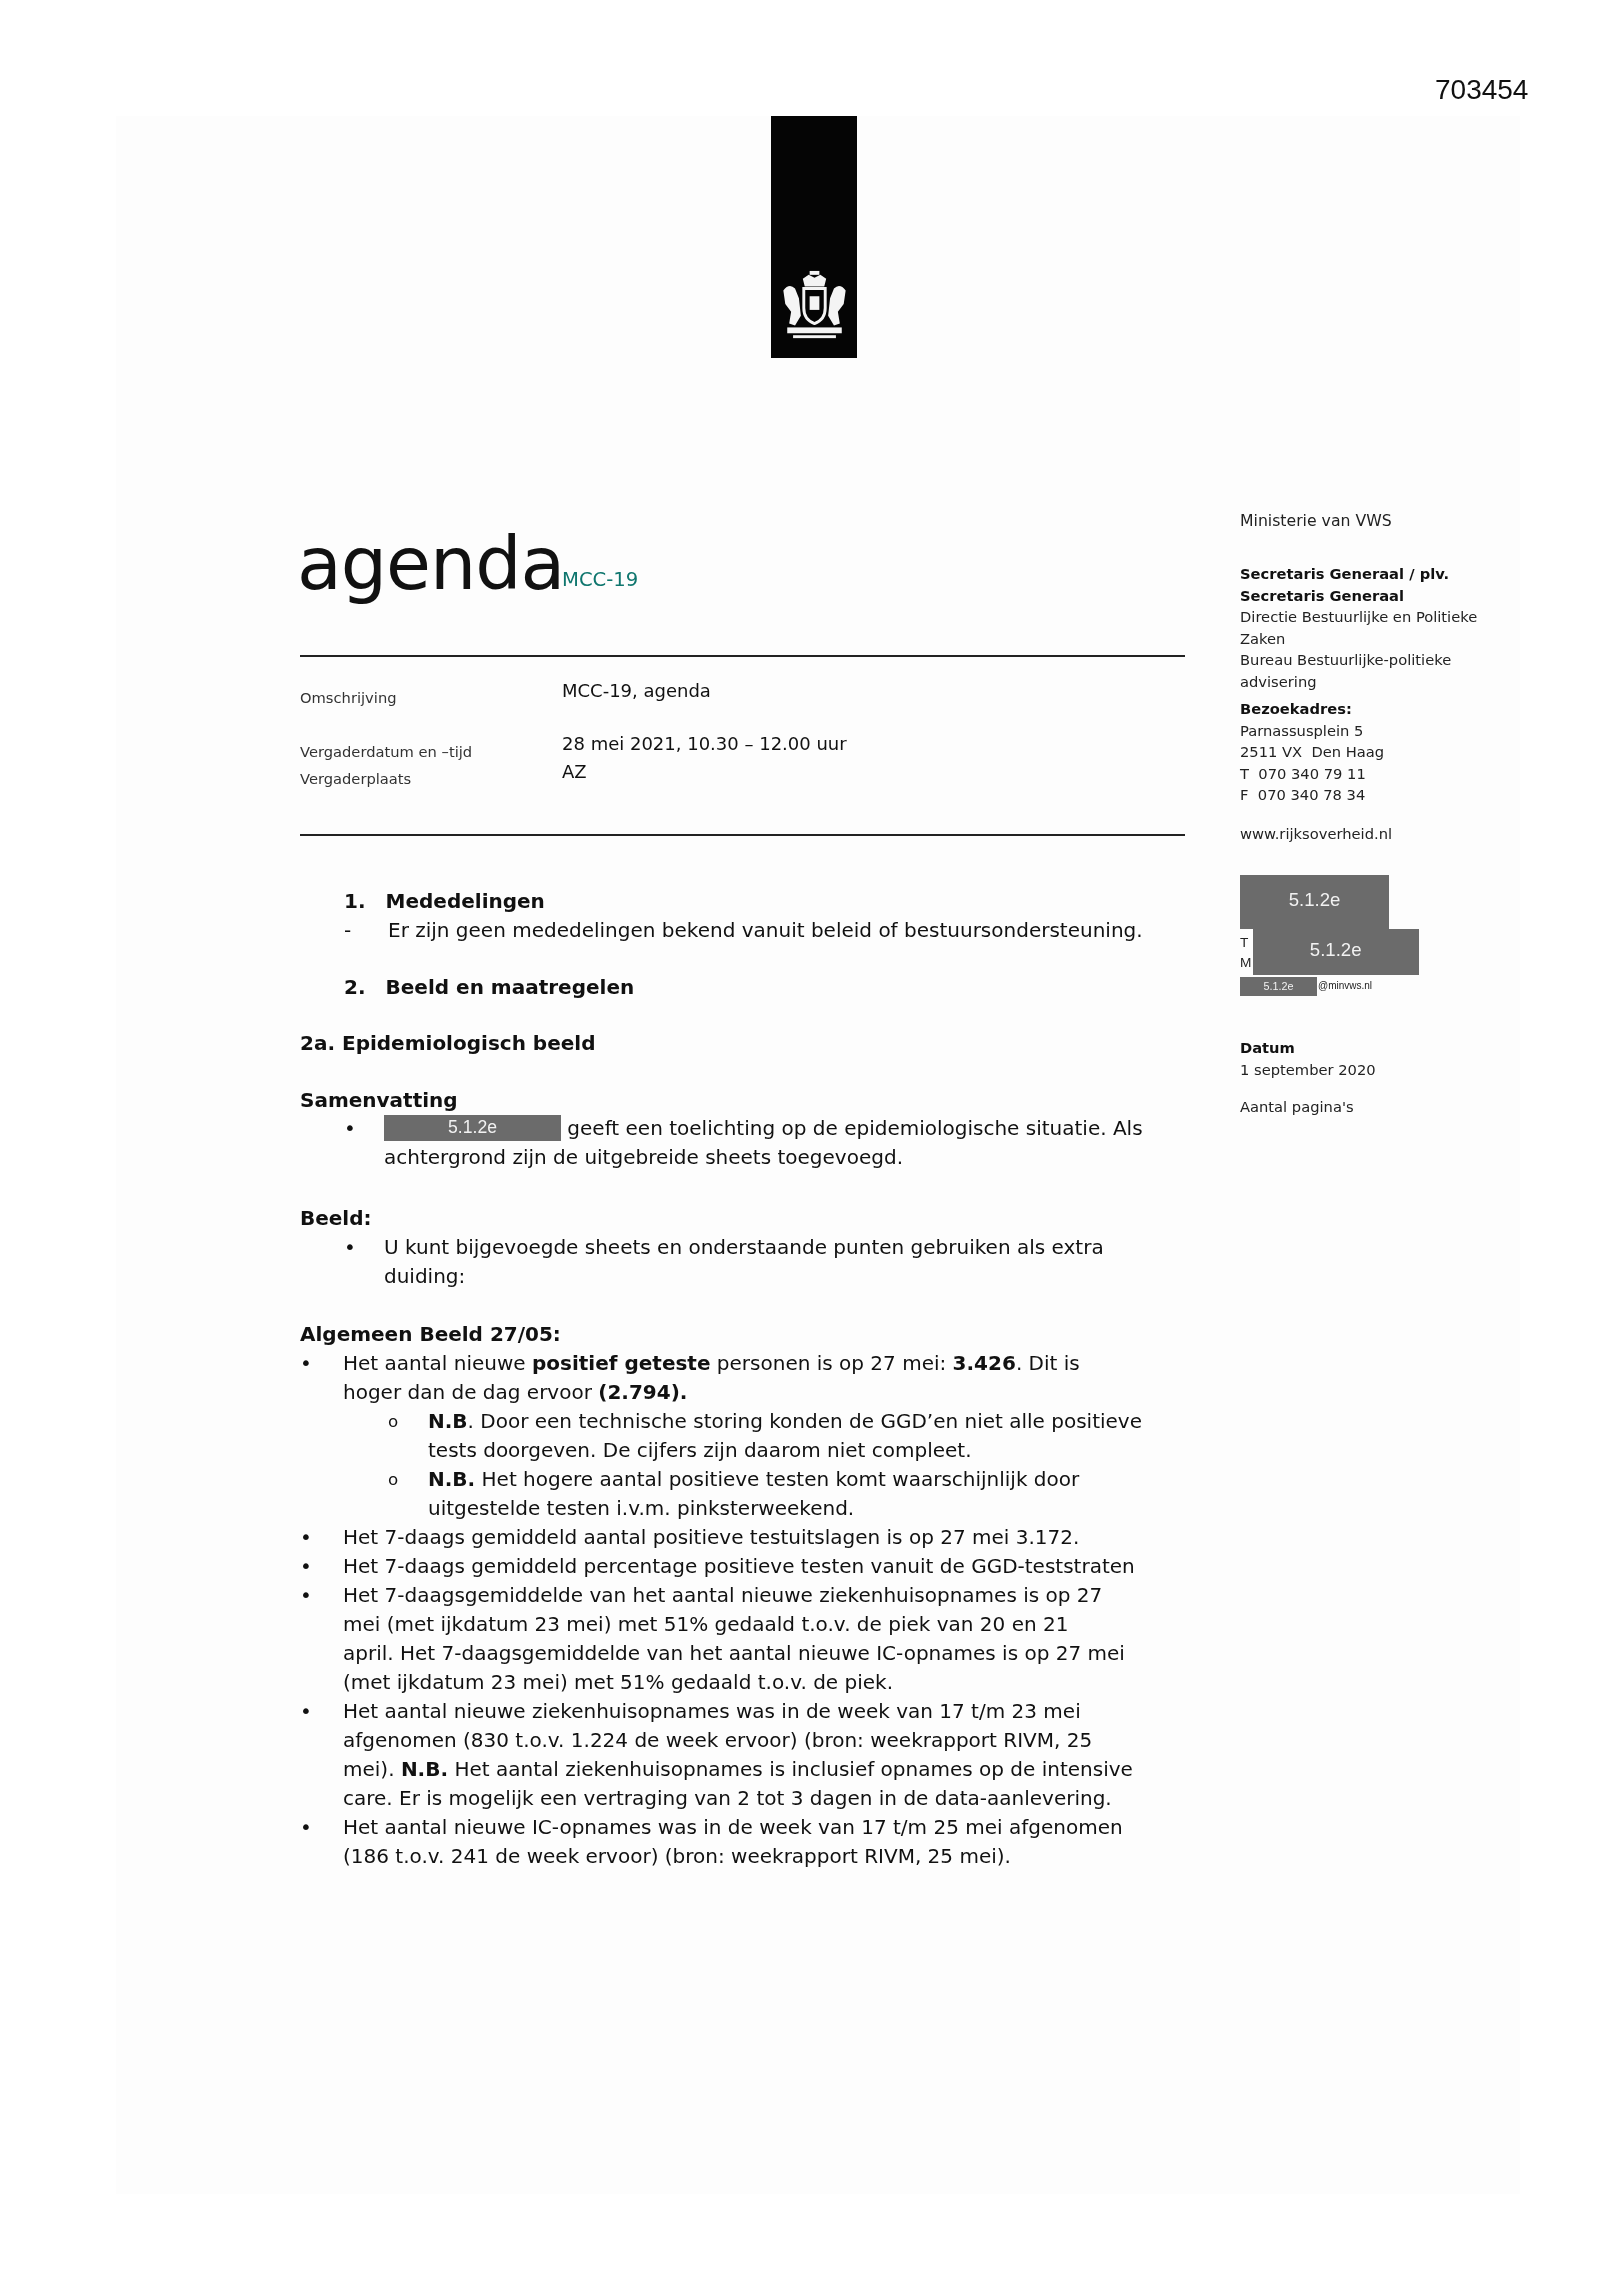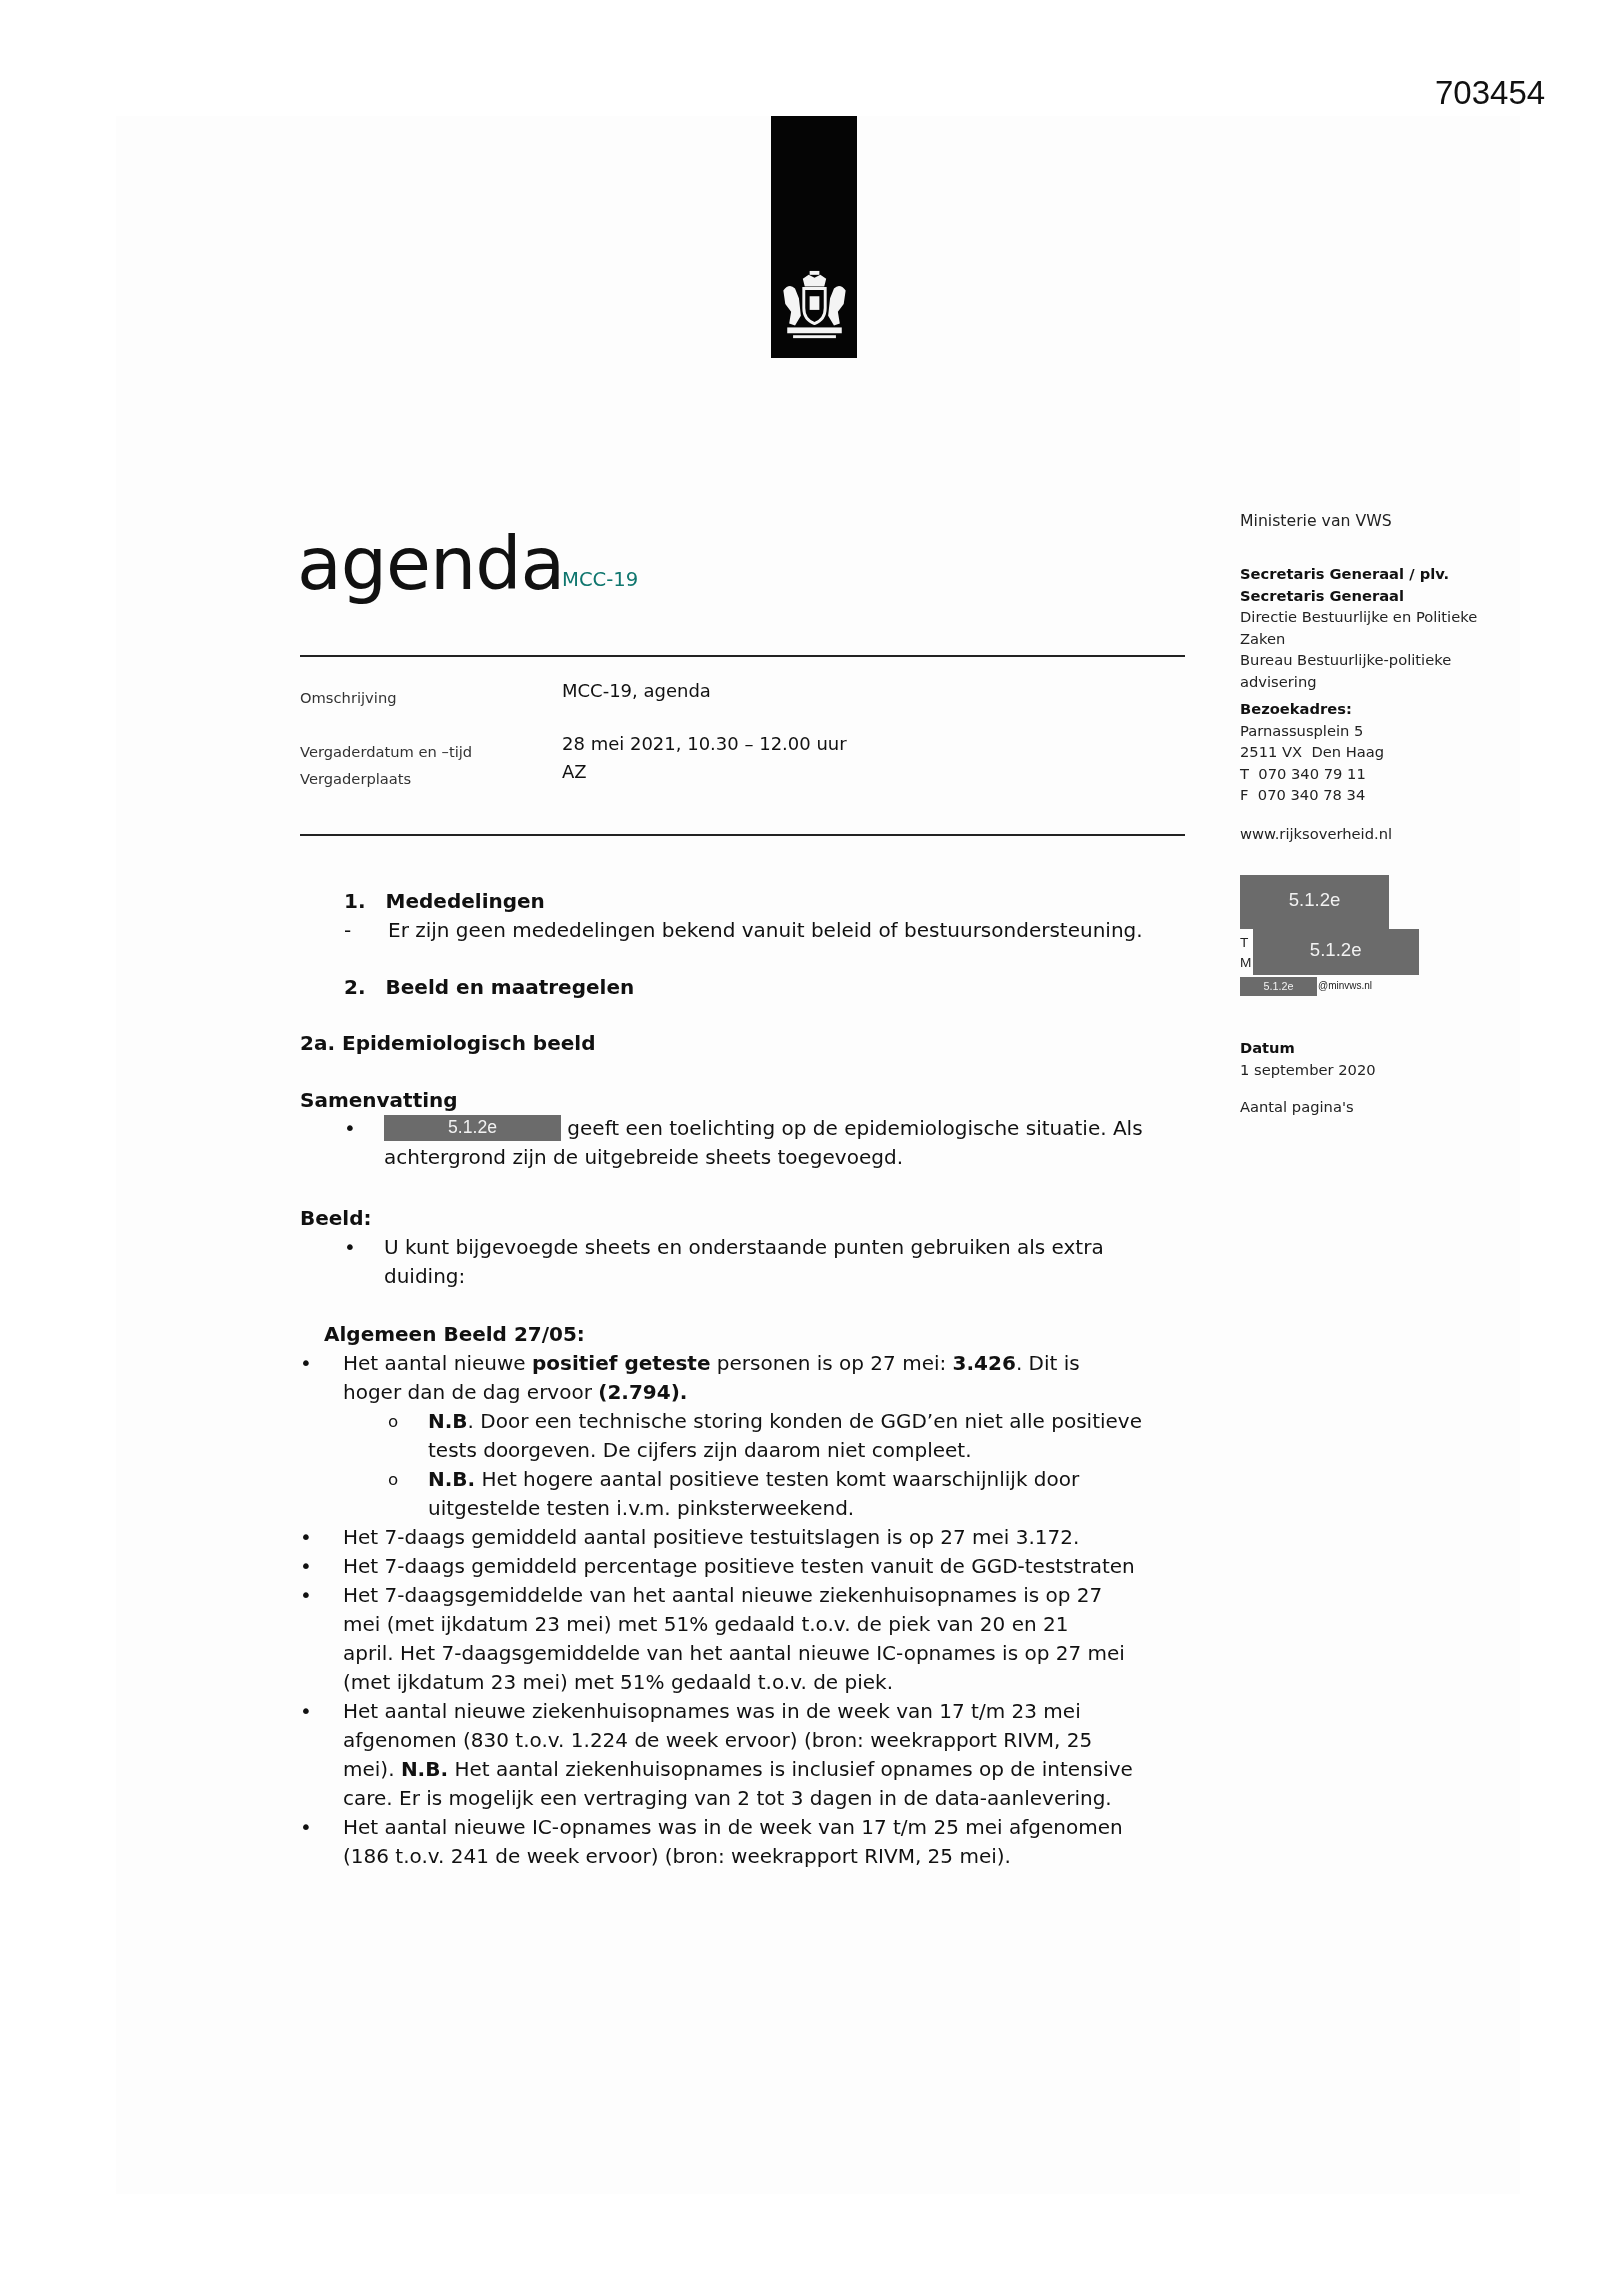--- a/index.html
+++ b/index.html
@@ -7,21 +7,21 @@
       width: 1621px; height: 2292px; position: relative; background: #ffffff;
       font-family: "DejaVu Sans", "Liberation Sans", sans-serif; color: #111;
       overflow: hidden;
     }
     .page-tint {
       position: absolute; left: 116px; top: 116px; width: 1404px; height: 2078px;
       background: #fdfdfd;
     }
     .doc-id {
       position: absolute; left: 1435px; top: 74px;
-      font-family: "Liberation Sans", sans-serif; font-size: 33px; color: #111;
+      font-family: "Liberation Sans", sans-serif; font-size: 28px; color: #111;
     }
     .logo-bar {
       position: absolute; left: 771px; top: 116px; width: 86px; height: 242px;
       background: #050505;
     }
     .logo-bar svg { position: absolute; left: 7.8px; top: 153px; }
 
     .title {
       position: absolute; left: 297px; top: 521px;
       font-family: "DejaVu Sans", sans-serif; font-size: 73px; font-weight: normal;
@@ -119,21 +119,21 @@
     <div style="padding-left:40px">achtergrond zijn de uitgebreide sheets toegevoegd.</div>
   </div>
 
   <div class="abs bold" style="left:0; top:317px;">Beeld:</div>
   <div class="abs" style="left:44px; top:346px; width:843px;">
     <span style="position:absolute; left:0">•</span>
     <div style="padding-left:40px">U kunt bijgevoegde sheets en onderstaande punten gebruiken als extra</div>
     <div style="padding-left:40px">duiding:</div>
   </div>
 
-  <div class="abs bold" style="left:0; top:433px;margin-left:24px;">Algemeen Beeld 27/05:</div>
+  <div class="abs bold" style="left:0; top:433px;">Algemeen Beeld 27/05:</div>
 
   <div class="abs" style="left:0; top:462px; width:887px;">
 
     <div class="li">
       <span class="dot">•</span>
       <div style="white-space:nowrap">
         <span>Het aantal nieuwe </span><span class="bold">positief geteste</span><span> personen is op 27 mei: </span><span class="bold">3.426</span><span>. Dit is</span>
       </div>
       <div>
         <span>hoger dan de dag ervoor </span><span class="bold">(2.794).</span>

